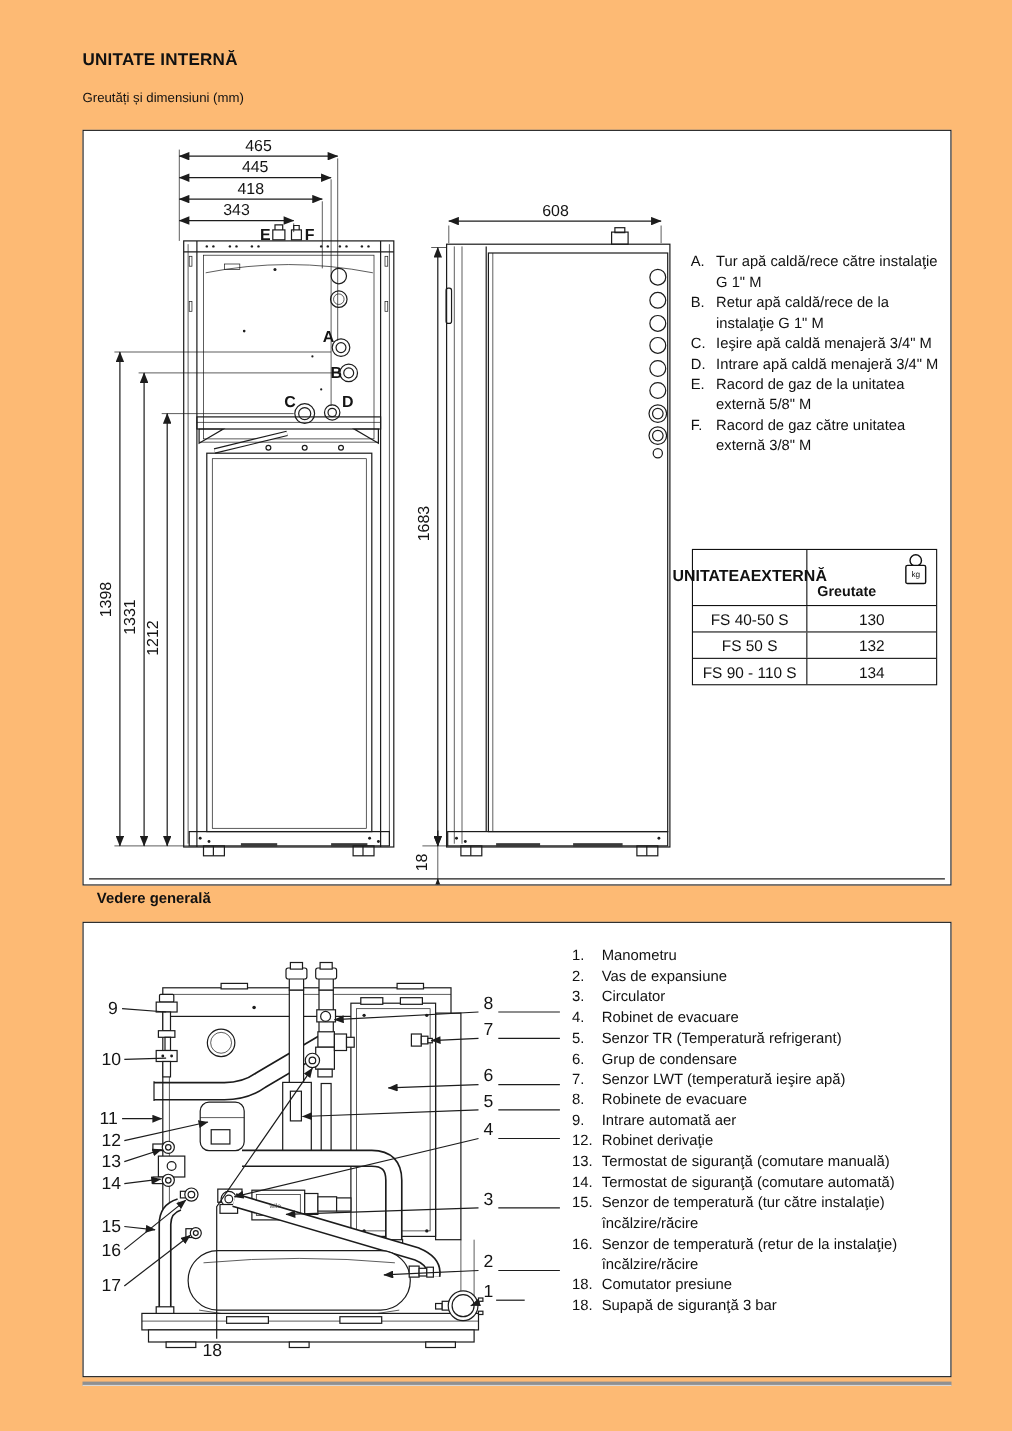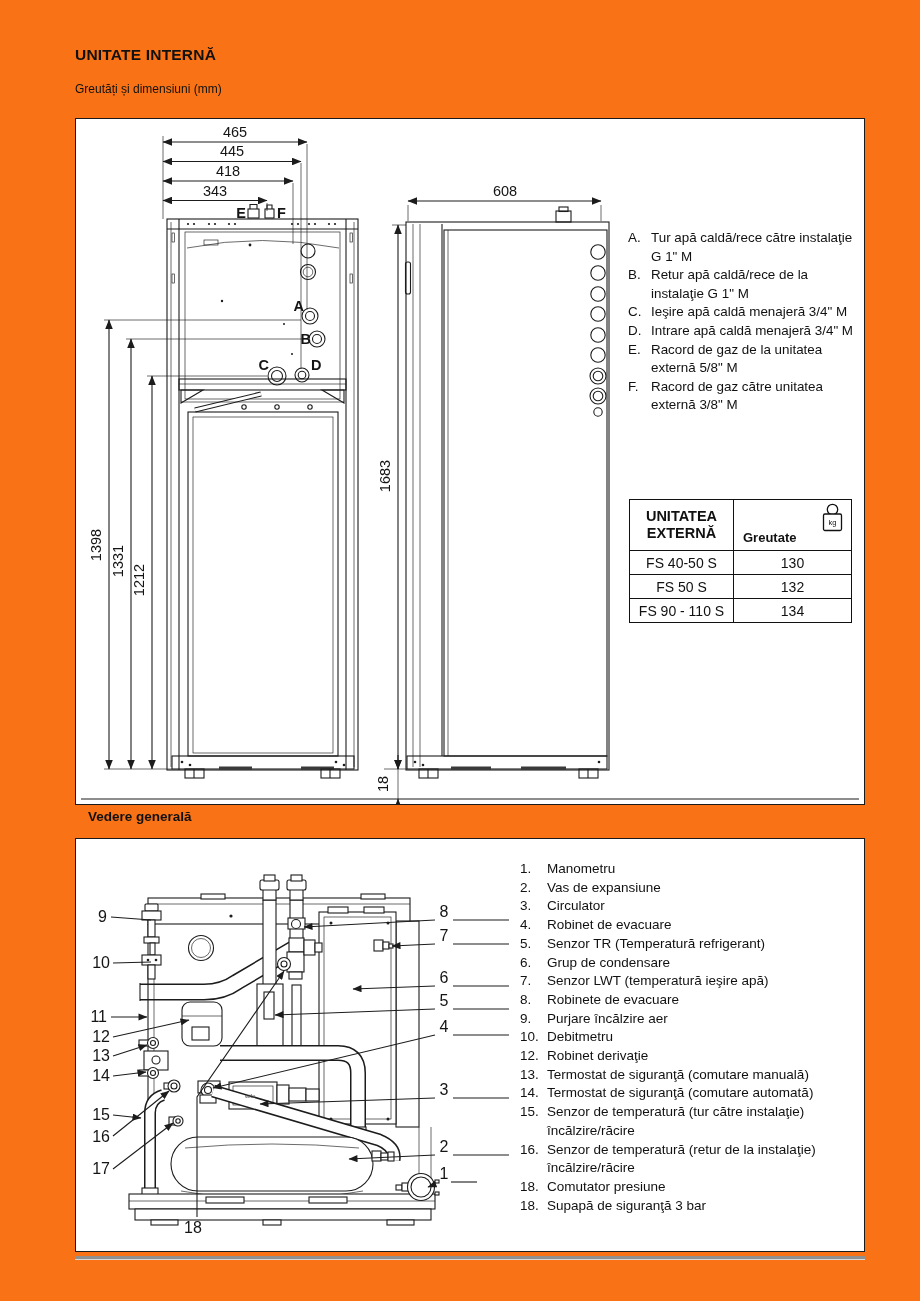--- a/index.html
+++ b/index.html
@@ -1,35 +1,35 @@
 <!DOCTYPE html>
 <html><head>
 <meta charset="utf-8">
 <style>
   html,body{margin:0;padding:0;background:#fff;}
-  .page{position:relative;width:920px;height:1301px;background:#f97316;overflow:hidden;
+  .page{position:relative;width:920px;height:1301px;background:#fdba74;overflow:hidden;
         font-family:"Liberation Sans","DejaVu Sans",sans-serif;color:#111;}
   .title{position:absolute;left:75px;top:46px;font-size:15.5px;font-weight:bold;letter-spacing:.2px;}
   .subtitle{position:absolute;left:75px;top:82px;font-size:12px;}
   .sec2-title{position:absolute;left:88px;top:809px;font-size:13.5px;font-weight:bold;}
   .box{position:absolute;left:75px;border:1.5px solid #1a1a1a;background:#fff;}
   .box1{top:107px;width:788px;height:685px;margin-top:11px;}
   .box2{top:838px;width:788px;height:412px;}
   .box svg.bg{position:absolute;left:0;top:0;}
 
   
   .legend{position:absolute;left:552px;top:110px;width:236px;font-size:13.4px;line-height:18.6px;}
   .lg-item{display:flex;}
   .lg-key{width:23px;flex:none;}
   .lg-line{white-space:nowrap;}
 
   
   .wtable{position:absolute;left:553px;top:380px;width:221px;border:1.6px solid #111;font-size:14px;}
   .wt-head{display:grid;grid-template-columns:104px 1fr;height:50px;border-bottom:1.6px solid #111;}
-  .wt-h1{border-right:1.6px solid #111;display:flex;flex-direction:column;justify-content:center;align-items:center;
+  .wt-h1{border-right:1.6px solid #111;display:flex;flex-direction:row;justify-content:center;align-items:center;
          font-weight:bold;font-size:14.5px;line-height:1.2;}
   .wt-h2{position:relative;}
   .wt-h2 .gr{position:absolute;left:9px;bottom:5px;font-weight:bold;font-size:13px;}
   .wicon{position:absolute;right:6px;top:3px;}
   .wt-row{display:grid;grid-template-columns:104px 1fr;height:23px;}
   .wt-row + .wt-row{border-top:1.6px solid #111;}
   .wt-row .c{display:flex;align-items:center;justify-content:center;}
   .wt-row .c1{border-right:1.6px solid #111;}
 
   
@@ -554,27 +554,23 @@
           <span class="pt-text">Senzor LWT (temperatură ieşire apă)</span>
         </div>
 
         <div class="pt-item">
           <span class="pt-num">8.</span>
           <span class="pt-text">Robinete de evacuare</span>
         </div>
 
         <div class="pt-item">
           <span class="pt-num">9.</span>
-          <span class="pt-text">Purjare încălzire aer</span>
-        </div>
-
-        <div class="pt-item">
-          <span class="pt-num">10.</span>
-          <span class="pt-text">Debitmetru</span>
-        </div>
+          <span class="pt-text">Intrare automată aer</span>
+        </div>
+
 
 
         <div class="pt-item">
           <span class="pt-num">12.</span>
           <span class="pt-text">Robinet derivaţie</span>
         </div>
 
         <div class="pt-item">
           <span class="pt-num">13.</span>
           <span class="pt-text">Termostat de siguranţă (comutare manuală)</span>

